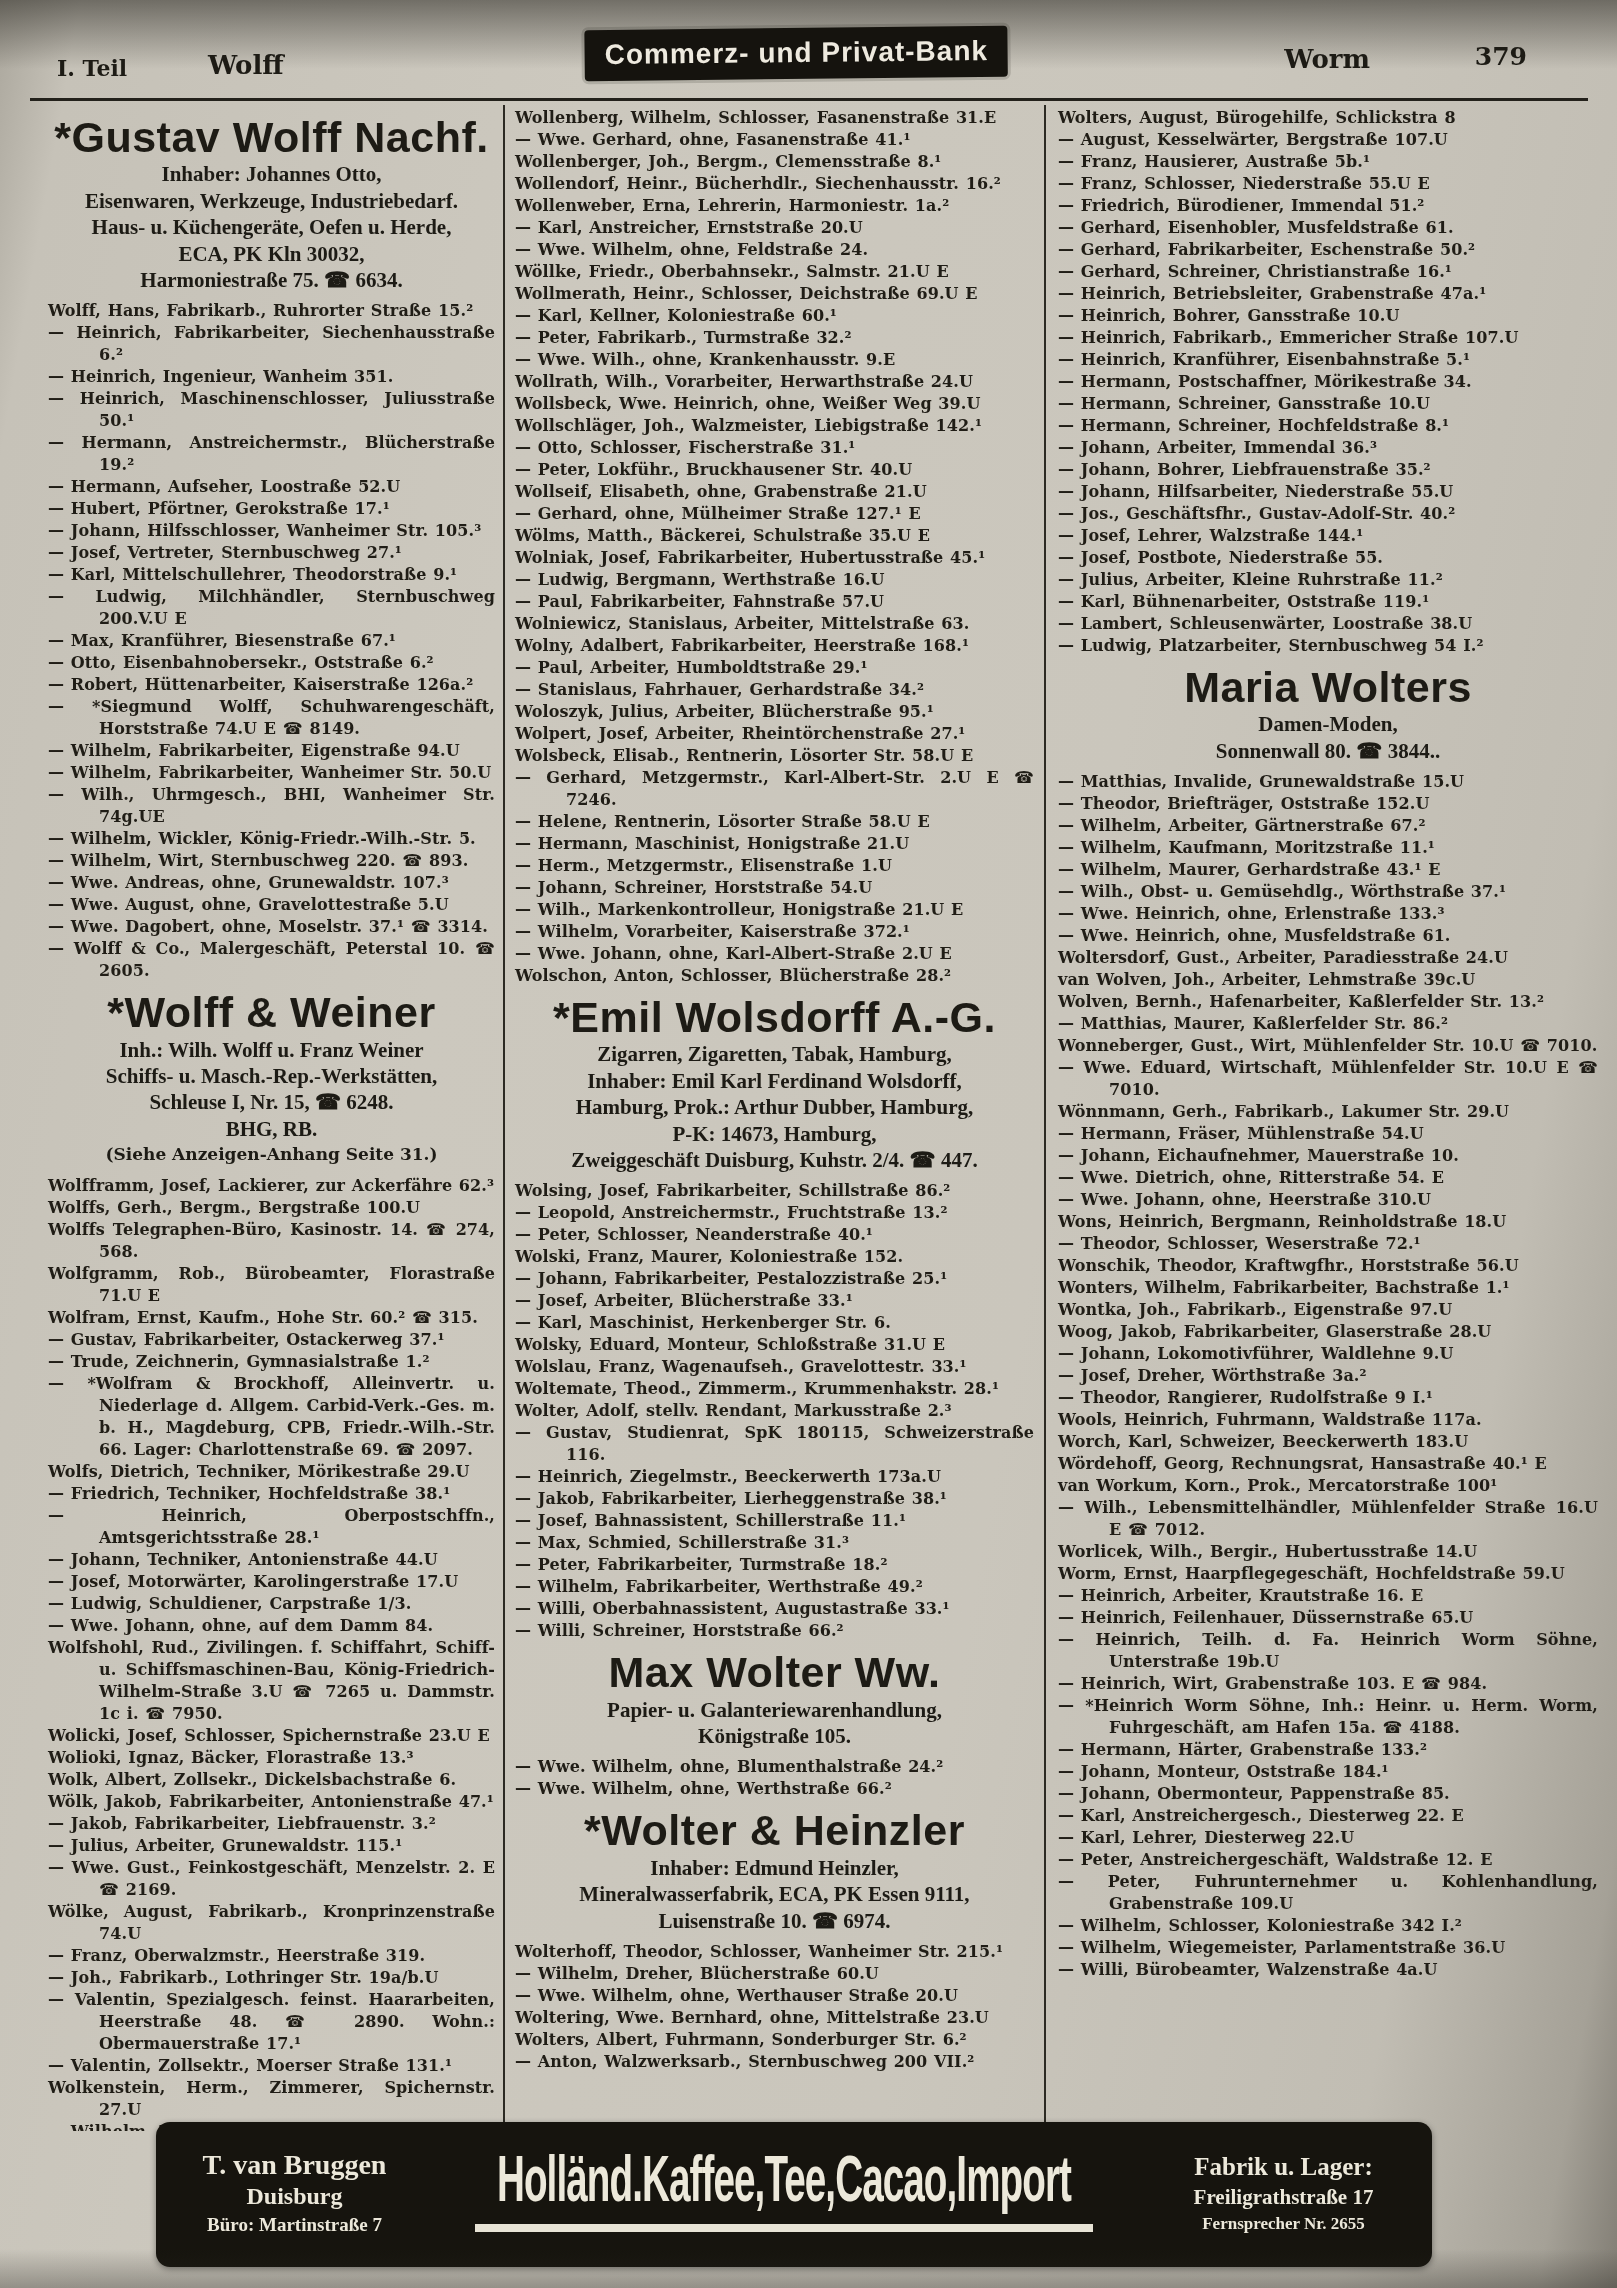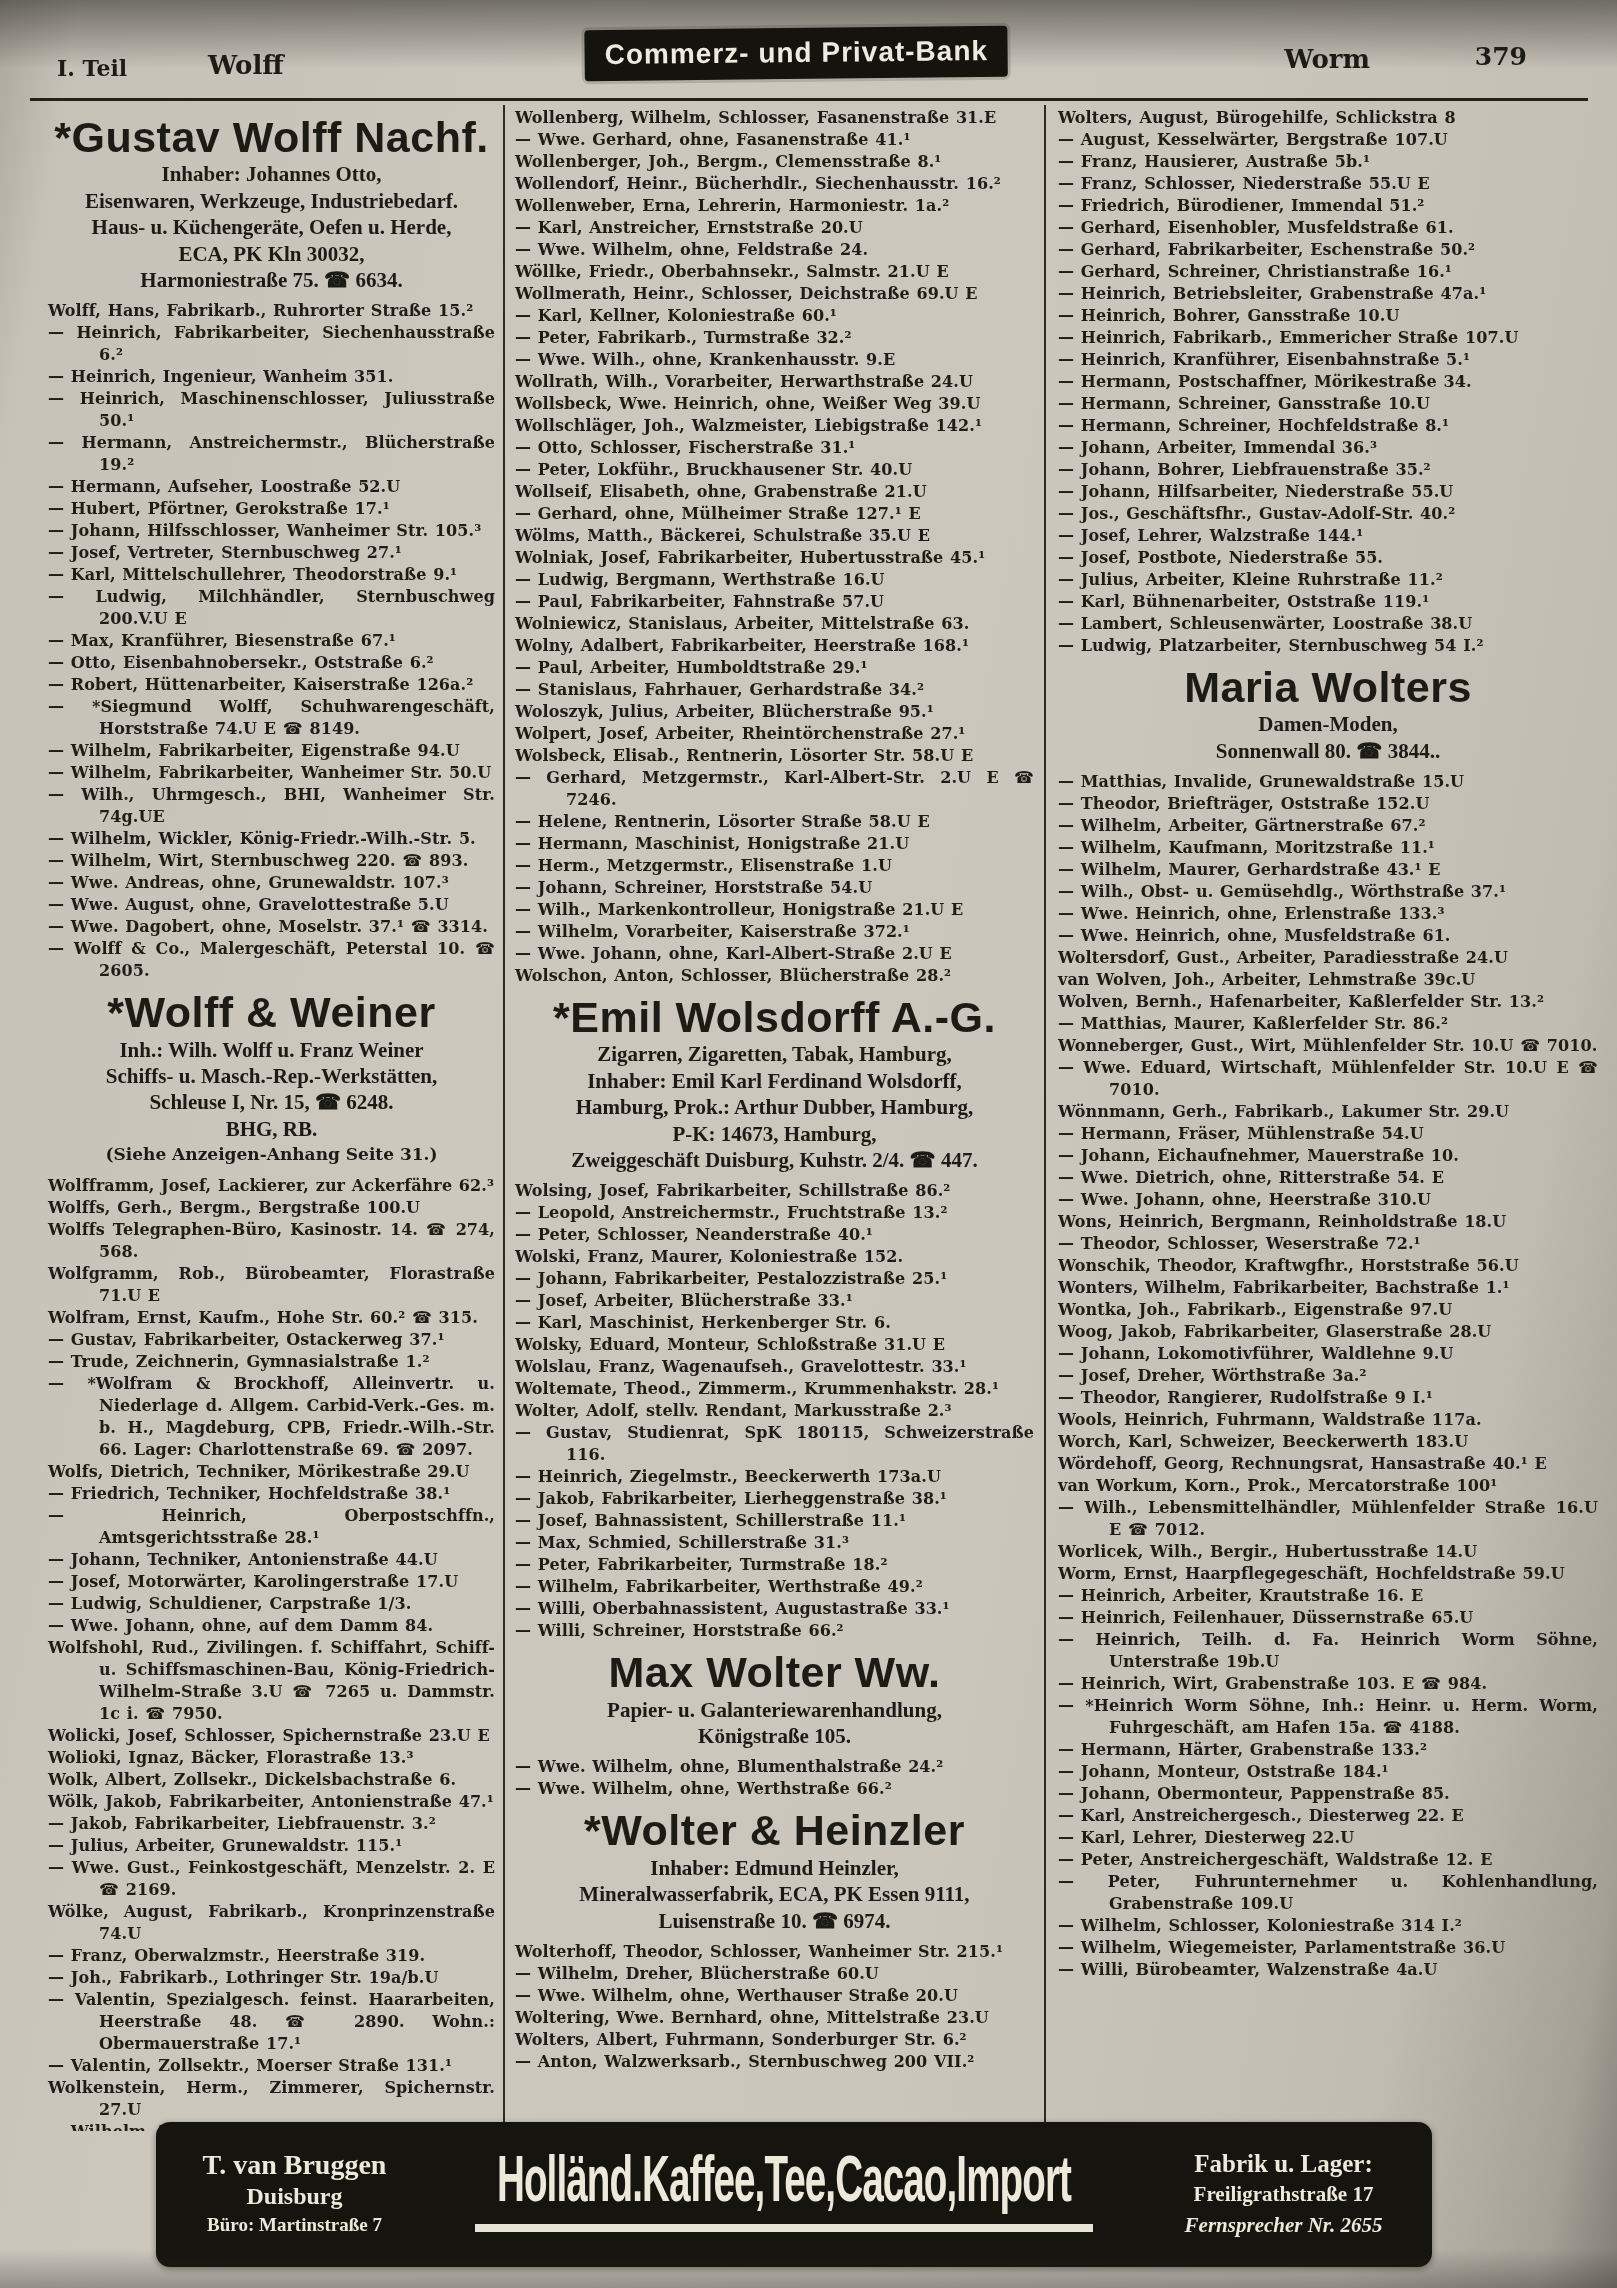--- a/index.html
+++ b/index.html
@@ -69,21 +69,21 @@
   .fa-l3{font-size:19px;line-height:1.5;}
   .fa-center{flex:1;text-align:center;overflow:visible;}
   .fa-big{
     font-family:"Liberation Sans",sans-serif;font-weight:bold;font-size:42px;white-space:nowrap;
     transform:scale(.92,1.55);transform-origin:50% 60%;letter-spacing:-1px;
   }
   .fa-underline{height:8px;background:#e7e3d5;width:88%;margin:18px auto 0;}
   .fa-right{width:297px;text-align:center;font-family:"Liberation Serif",serif;font-weight:bold;}
   .fa-r1{font-size:25px;line-height:1.2;}
   .fa-r2{font-size:21px;line-height:1.45;}
-  .fa-r3{font-size:21px;line-height:1.45;font-style:italic;}
+  .fa-r3{font-size:17px;line-height:1.45;}
 </style>
 </head>
 <body>
 
 <div class="page">
 
   <div class="page-header">
     <span class="part">I. Teil</span>
     <span class="guide guide-left">Wolff</span>
     <div class="bank-banner">
@@ -327,21 +327,21 @@
         <div class="entry">— Heinrich, Teilh. d. Fa. Heinrich Worm Söhne, Unterstraße 19b.U</div>
         <div class="entry">— Heinrich, Wirt, Grabenstraße 103. E ☎ 984.</div>
         <div class="entry">— *Heinrich Worm Söhne, Inh.: Heinr. u. Herm. Worm, Fuhrgeschäft, am Hafen 15a. ☎ 4188.</div>
         <div class="entry">— Hermann, Härter, Grabenstraße 133.²</div>
         <div class="entry">— Johann, Monteur, Oststraße 184.¹</div>
         <div class="entry">— Johann, Obermonteur, Pappenstraße 85.</div>
         <div class="entry">— Karl, Anstreichergesch., Diesterweg 22. E</div>
         <div class="entry">— Karl, Lehrer, Diesterweg 22.U</div>
         <div class="entry">— Peter, Anstreichergeschäft, Waldstraße 12. E</div>
         <div class="entry">— Peter, Fuhrunternehmer u. Kohlenhandlung, Grabenstraße 109.U</div>
-        <div class="entry">— Wilhelm, Schlosser, Koloniestraße 314 I.²</div>
+        <div class="entry">— Wilhelm, Schlosser, Koloniestraße 342 I.²</div>
         <div class="entry">— Wilhelm, Wiegemeister, Parlamentstraße 36.U</div>
         <div class="entry">— Willi, Bürobeamter, Walzenstraße 4a.U</div>
       </div>
   </div>
 
   <div class="footer-ad">
     <div class="fa-left">
       <div class="fa-l1">T. van Bruggen</div>
       <div class="fa-l2">Duisburg</div>
       <div class="fa-l3">Büro: Martinstraße 7</div>

